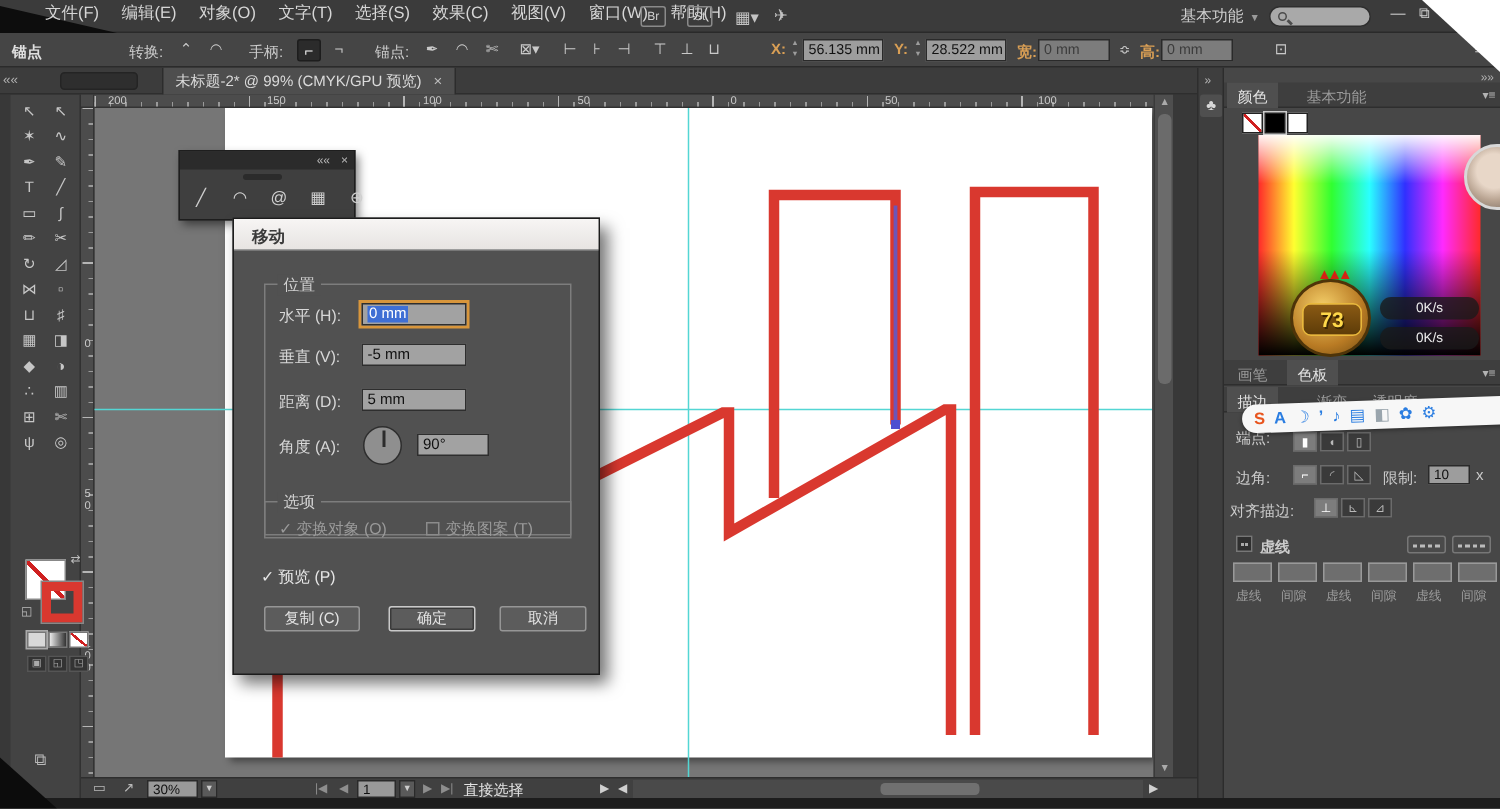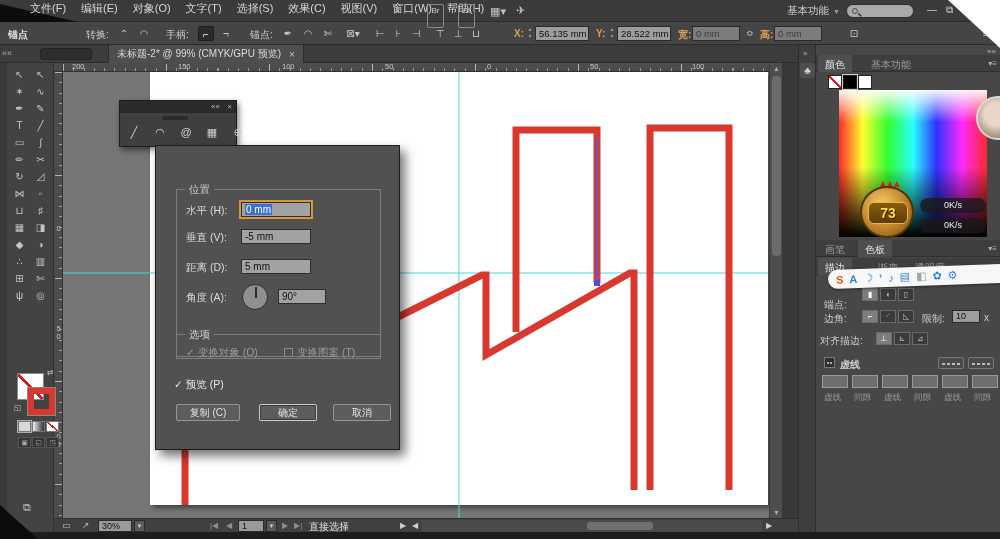--- a/index.html
+++ b/index.html
@@ -9,21 +9,21 @@
   body { position:relative; }
 
   
   .menubar { left:0; top:0; width:1000px; height:22px; background:#3b3b3b;
     border-bottom:1px solid #2a2a2a; z-index:10; }
   .menubar .wedge { position:absolute; left:0; top:4px; width:0; height:0;
     border-bottom:18px solid #0d0d0d; border-right:78px solid transparent; }
   .menu-items { position:absolute; left:30px; top:0; height:16px; display:flex;
     align-items:center; gap:15px; }
   .menu-item { font-size:11px; color:#d6d6d6; white-space:nowrap; }
-  .mini-app-btn { position:absolute; top:4px; width:17px; height:24px; border:1px solid #8a8a8a;
+  .mini-app-btn { position:absolute; top:4px; width:17px; height:14px; border:1px solid #8a8a8a;
     border-radius:2px; color:#cfcfcf; font-size:8px; text-align:center; line-height:12px; }
   .icon-glyph { color:#c3c3c3; font-size:11px; }
   .workspace { position:absolute; left:787px; top:4px; color:#cfcfcf; font-size:10.5px; }
   .workspace .dd { font-size:7px; color:#9a9a9a; margin-left:4px; }
   .searchbox { position:absolute; left:846px; top:4px; width:68px; height:14px; background:#a9a9a9;
     border-radius:8px; border:1px solid #2e2e2e; }
   .mag { position:absolute; left:5px; top:3px; width:6px; height:6px; border:1.5px solid #4c4c4c;
     border-radius:50%; }
   .mag::after { content:""; position:absolute; left:5px; top:5px; width:4px; height:1.5px;
     background:#4c4c4c; transform:rotate(45deg); }
@@ -396,20 +396,23 @@
 
   <span class="picon">╱</span>
       <span class="picon">◠</span>
       <span class="picon">@</span>
       <span class="picon">▦</span>
       <span class="picon">⊕</span>
     </div>
 </div>
 
 <div class="abs dialog">
+  <div class="titlebar">
+    <span>移动</span>
+  </div>
   <div class="fieldset" style="left:20px;top:43px;width:205px;height:170px">
     <span class="legend">位置</span>
   </div>
   <span class="drow-label" style="left:30px;top:58px">水平 (H):</span>
   <div class="dfield hl" style="left:85px;top:56px"><span class="selspan">0 mm</span></div>
   <span class="drow-label" style="left:30px;top:85px">垂直 (V):</span>
   <div class="dfield" style="left:85px;top:83px">-5 mm</div>
   <span class="drow-label" style="left:30px;top:115px">距离 (D):</span>
   <div class="dfield" style="left:85px;top:113px">5 mm</div>
   <span class="drow-label" style="left:30px;top:145px">角度 (A):</span>
@@ -442,21 +445,21 @@
     <span class="ptab active" style="left:42px"><span>色板</span></span>
     <span class="pmenu">▾≡</span>
   </div>
   <div class="ptabrow" style="top:213px">
     <span class="ptab active" style="left:2px"><span>描边</span></span>
     <span class="ptab" style="left:55px"><span>渐变</span></span>
     <span class="ptab" style="left:92px"><span>透明度</span></span>
     <span class="pmenu">▾≡</span>
   </div>
 
-  <span class="plabel" style="left:8px;top:253px">端点:</span>
+  <span class="plabel" style="left:8px;top:240px">端点:</span>
   <span class="sbtn on" style="left:46px;top:243px">▮</span>
   <span class="sbtn" style="left:64px;top:243px">◖</span>
   <span class="sbtn" style="left:82px;top:243px">▯</span>
   <span class="plabel" style="left:8px;top:267px">边角:</span>
   <span class="sbtn on" style="left:46px;top:265px">⌐</span>
   <span class="sbtn" style="left:64px;top:265px">◜</span>
   <span class="sbtn" style="left:82px;top:265px">◺</span>
   <span class="plabel" style="left:106px;top:267px">限制:</span>
   <div class="limfield" style="left:136px;top:265px">10</div>
   <span class="plabel" style="left:168px;top:267px">x</span>

